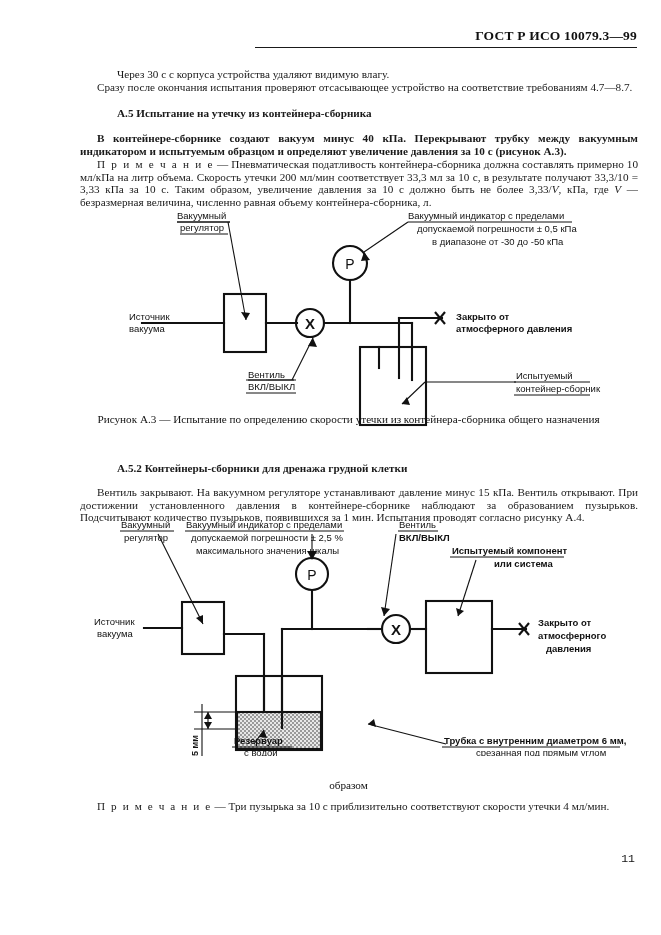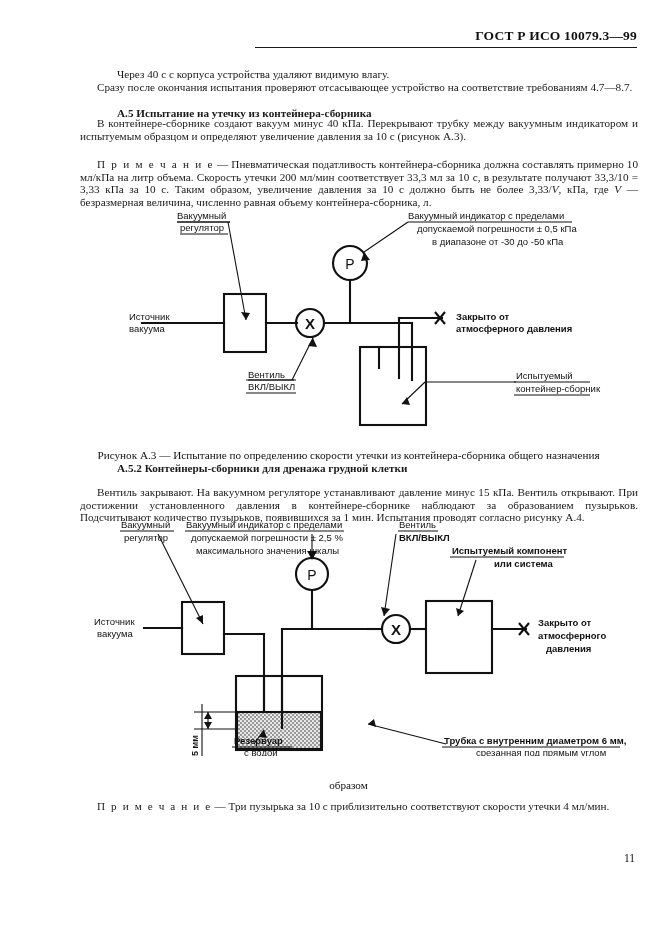--- a/index.html
+++ b/index.html
@@ -38,39 +38,39 @@
   
   .fig{position:absolute;}
   .fig svg{display:block;}
   .figcap{
     position:absolute;left:60px;right:24px;
     font-family:"Liberation Serif", serif;
     font-size:11.2px;line-height:12.6px;text-align:center;
   }
   .pageno{
     position:absolute;right:26px;top:852px;
-    font-family:Liberation Serif, serif;font-size:11.5px;
+    font-family:Liberation Mono, monospace;font-size:11.5px;
   }
   text{font-family:"Liberation Sans", sans-serif;fill:#111;}
 </style>
 </head>
 <body>
 
 <div class="page">
 
   <div class="header">
     <span>ГОСТ Р ИСО 10079.3—99</span>
   </div>
   <div class="header-rule"></div>
 
-  <div class="txt ind" style="left:100px;width:538px;top:68px;">Через 40 с с корпуса устройства удаляют видимую влагу.</div>
+  <div class="txt ind" style="left:100px;width:538px;top:68px;">Через 30 с с корпуса устройства удаляют видимую влагу.</div>
   <div class="txt ind" style="left:80px;width:558px;top:81px;">Сразу после окончания испытания проверяют отсасывающее устройство на соответствие требованиям 4.7—8.7.</div>
 
   <div class="txt bold ind" style="left:100px;width:538px;top:107px;">А.5  Испытание на утечку из контейнера-сборника</div>
-  <div class="txt ind" style="left:80px;width:558px;top:117px;">В контейнере-сборнике создают вакуум минус 40 кПа. Перекрывают трубку между вакуумным индикатором и испытуемым образцом и определяют увеличение давления за 10 с (рисунок А.3).</div>
+  <div class="txt ind" style="left:80px;width:558px;top:132px;font-weight:bold;">В контейнере-сборнике создают вакуум минус 40 кПа. Перекрывают трубку между вакуумным индикатором и испытуемым образцом и определяют увеличение давления за 10 с (рисунок А.3).</div>
 
   <div class="txt" style="left:80px;width:558px;top:158px;text-indent:17px;">
     <span class="sp bold-none">П р и м е ч а н и е</span><span> — </span><span>Пневматическая податливость контейнера-сборника должна составлять примерно 10 мл/кПа на литр объема. Скорость утечки 200 мл/мин соответствует 33,3 мл за 10 с, в результате получают 33,3/10 = 3,33 кПа за 10 с. Таким образом, увеличение давления за 10 с должно быть не более 3,33/</span><span class="ital">V</span><span>, кПа, где </span><span class="ital">V</span><span> — безразмерная величина, численно равная объему контейнера-сборника, л.</span>
   </div>
 
   <div class="fig" style="left:120px;top:208px;">
     <svg width="530" height="228" viewBox="0 0 530 228" xmlns="http://www.w3.org/2000/svg">
       <g stroke="#111" fill="none" stroke-width="2.1" stroke-linecap="square">
 
         <line x1="22" y1="115" x2="104" y2="115"></line>
@@ -150,21 +150,21 @@
         <text x="336" y="124" font-weight="bold">атмосферного давления</text>
 
         <text x="396" y="171">Испытуемый</text>
         <text x="396" y="184">контейнер-сборник</text>
         <line x1="394" y1="174" x2="470" y2="174" stroke="#111" stroke-width="1"></line>
         <line x1="394" y1="187" x2="470" y2="187" stroke="#111" stroke-width="1"></line>
       </g>
     </svg>
   </div>
 
-  <div class="figcap" style="top:449px;">Рисунок А.3 — Испытание по определению скорости утечки из контейнера-сборника общего назначения</div>
+  <div class="figcap" style="top:413px;">Рисунок А.3 — Испытание по определению скорости утечки из контейнера-сборника общего назначения</div>
 
   <div class="txt bold ind" style="left:100px;width:538px;top:462px;">А.5.2  Контейнеры-сборники для дренажа грудной клетки</div>
   <div class="txt ind" style="left:80px;width:558px;top:486px;">Вентиль закрывают. На вакуумном регуляторе устанавливают давление минус 15 кПа. Вентиль открывают. При достижении установленного давления в контейнере-сборнике наблюдают за образованием пузырьков. Подсчитывают количество пузырьков, появившихся за 1 мин. Испытания проводят согласно рисунку А.4.</div>
 
   <div class="fig" style="left:86px;top:516px;">
     <svg width="570" height="240" viewBox="0 0 570 240" xmlns="http://www.w3.org/2000/svg">
       <g stroke="#111" fill="none" stroke-width="2.1" stroke-linecap="square">
 
         <line x1="58" y1="112" x2="96" y2="112"></line>
 

